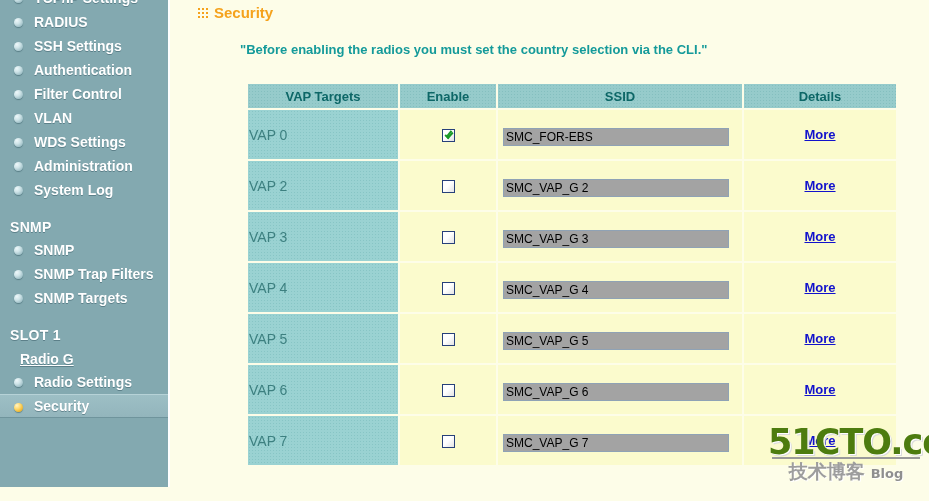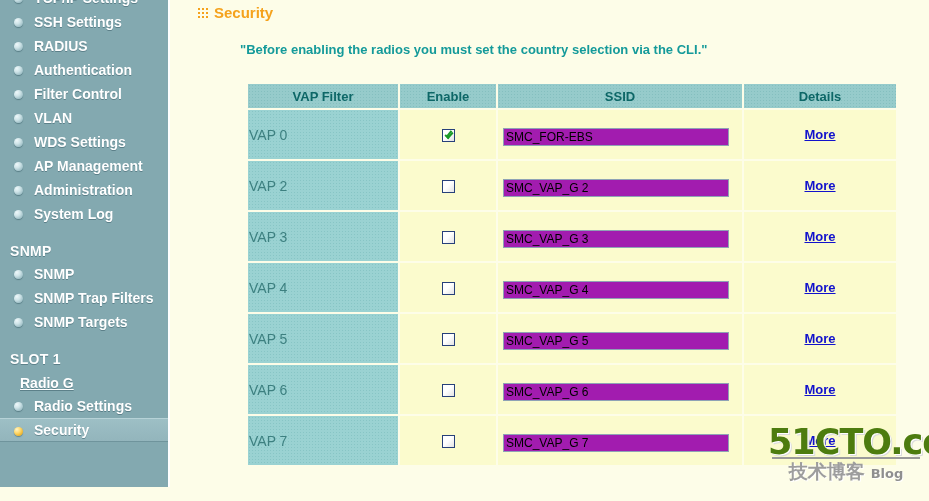--- a/index.html
+++ b/index.html
@@ -131,21 +131,21 @@
   }
   .chk.on::before{
     content:"";position:absolute;left:5px;top:0px;
     width:2px;height:8px;background:#1a9a27;
     transform:rotate(38deg);
   }
 
   .ssid-input{
     width:226px;height:18px;
     border:1px solid #8fa2b5;
-    background:#a21caf;
+    background:#a3a3a3;
     font-family:"Liberation Sans", sans-serif;
     font-size:12px;color:#000000;
     padding:0 2px;margin:0;
     box-sizing:border-box;
     display:block;
     margin-left:4px;
   }
   td.ssidcell{text-align:left;vertical-align:top;padding-top:5px;}
 
   .more-link{
@@ -180,27 +180,26 @@
     text-shadow:1px 1px 0 #ffffff;
   }
 </style>
 </head>
 <body>
 
 <div class="screen">
 
   <nav class="sidebar" id="sidebar" style="margin-top: -14px;">
       <div class="nav-item"><span class="bullet"></span><span>TCP/IP Settings</span></div>
+      <div class="nav-item"><span class="bullet"></span><span>RADIUS</span></div>
       <div class="nav-item"><span class="bullet"></span><span>SSH Settings</span></div>
-      <div class="nav-item"><span class="bullet"></span><span>RADIUS</span></div>
       <div class="nav-item"><span class="bullet"></span><span>Authentication</span></div>
       <div class="nav-item"><span class="bullet"></span><span>Filter Control</span></div>
       <div class="nav-item"><span class="bullet"></span><span>VLAN</span></div>
       <div class="nav-item"><span class="bullet"></span><span>WDS Settings</span></div>
-      <div class="nav-item"><span class="bullet"></span><span>AP Management</span></div>
       <div class="nav-item"><span class="bullet"></span><span>Administration</span></div>
       <div class="nav-item"><span class="bullet"></span><span>System Log</span></div>
       <div class="nav-gap"></div>
       <div class="nav-group">SNMP</div>
       <div class="nav-item"><span class="bullet"></span><span>SNMP</span></div>
       <div class="nav-item"><span class="bullet"></span><span>SNMP Trap Filters</span></div>
       <div class="nav-item"><span class="bullet"></span><span>SNMP Targets</span></div>
       <div class="nav-gap"></div>
       <div class="nav-group">SLOT 1</div>
       <div class="nav-sub">Radio G</div>
@@ -222,21 +221,21 @@
 
     <table class="vap">
       <colgroup>
         <col class="col-vap">
           <col class="col-en">
           <col class="col-ssid">
           <col class="col-det">
       </colgroup>
       <thead>
         <tr>
-          <th>VAP Filter</th>
+          <th>VAP Targets</th>
           <th>Enable</th>
           <th>SSID</th>
           <th>Details</th>
         </tr>
       </thead>
       <tbody id="vap-body">
           <tr>
             <td class="vapnum">VAP 0</td>
             <td><span class="chk on"></span></td>
             <td class="ssidcell">

